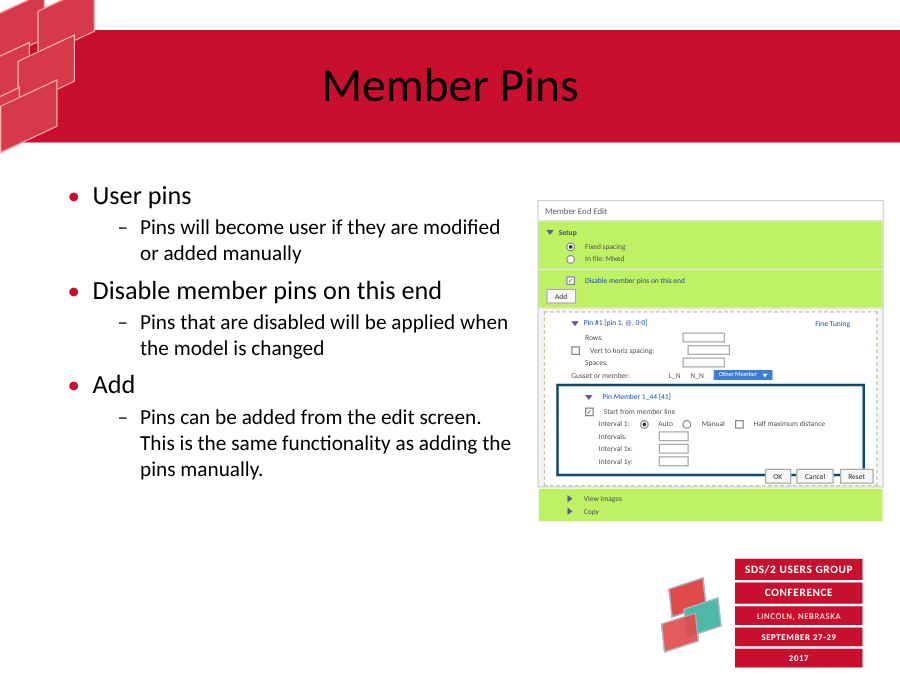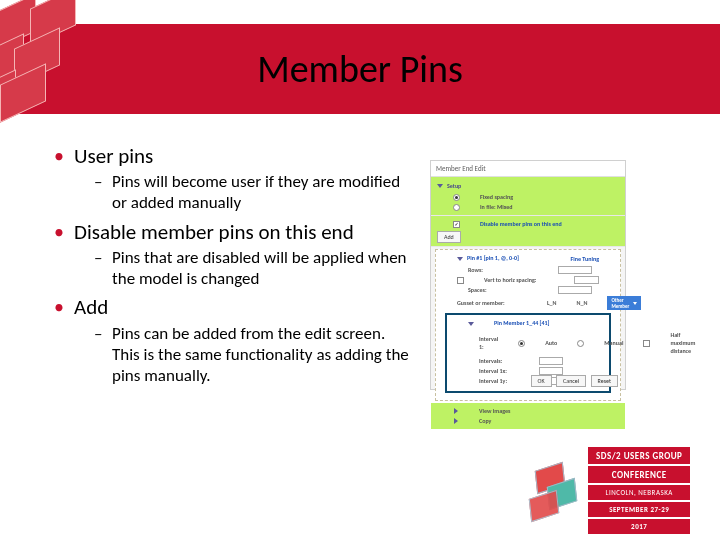--- a/index.html
+++ b/index.html
@@ -86,21 +86,21 @@
   }
   .sub-text {
     font-size: 17px;
     line-height: 1.25;
   }
   
   .shot {
     position: absolute;
     top: 160px;
     left: 430px;
-    width: 196px;
+    width: 277px;
     height: 230px;
     background: #f5f5f5;
     border: 1px solid #d0d0d0;
     font-size: 6px;
     color: #555;
   }
   .shot .titlebar {
     color: #606060;
     padding: 3px 5px;
     font-size: 7px;
@@ -120,21 +120,21 @@
     display:flex;
     align-items:center;
     gap:4px;
   }
   .shot .tri-down {
     width:0;height:0;
     border-left:3px solid transparent;
     border-right:3px solid transparent;
     border-top:4px solid #5a5a9a;
   }
-  .shot .row { display:flex; align-items:center; gap:20px; padding:1px 16px;font-weight:bold;}
+  .shot .row { display:flex; align-items:center; gap:8px; padding:1px 16px;}
   .shot .cb {
     width:7px;height:7px;border:1px solid #888;background:#fff;flex-shrink:0;
     display:flex;align-items:center;justify-content:center;font-size:5px;color:#333;
   }
   .shot .radio {
     width:7px;height:7px;border:1px solid #888;border-radius:50%;background:#fff;flex-shrink:0;
   }
   .shot .radio.on::after{content:"";display:block;width:3px;height:3px;background:#333;border-radius:50%;margin:1px auto;}
   .shot .blue-link{color:#1a4fb5;}
   .shot .inset {
@@ -326,20 +326,24 @@
           <span>Other Member</span>
           <span class="dd-arrow"></span>
         </span>
     </div>
 
     <div class="inset blue">
       <div class="row">
           <span class="tri-down"></span>
           <span class="inset-title">Pin Member 1_44 [41]</span>
         </div>
+      <div class="row">
+          <span class="cb">✓</span>
+          <span>Start from member line</span>
+        </div>
       <div class="row" style="margin-left:11px;">
         <span>Interval 1:</span>
         <span class="radio on"></span>
           <span>Auto</span>
         <span class="radio"></span>
           <span>Manual</span>
         <span class="cb"></span>
           <span>Half maximum distance</span>
       </div>
       <div class="row" style="margin-left:11px;">

